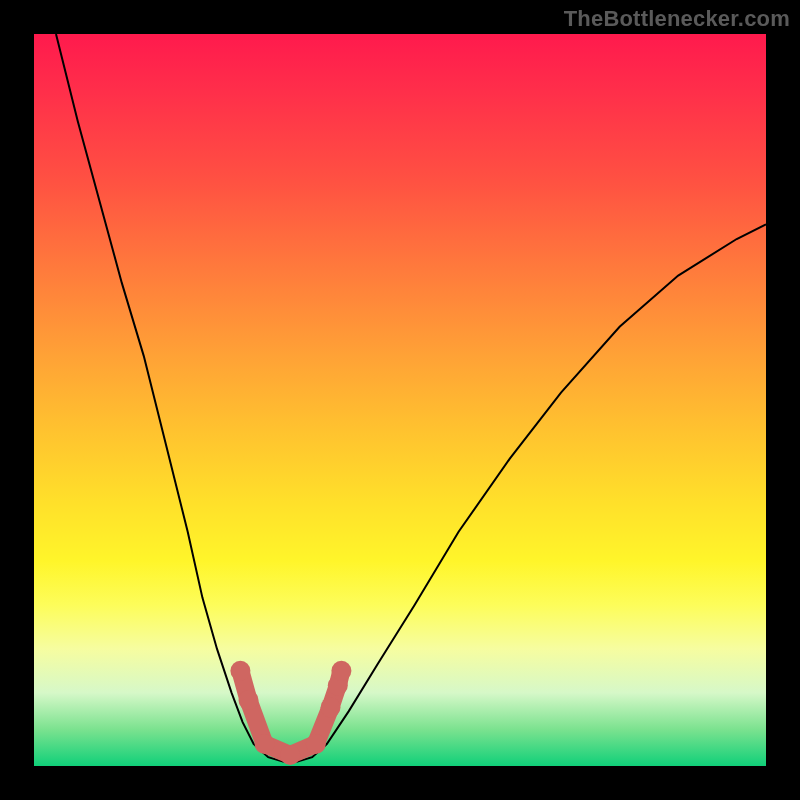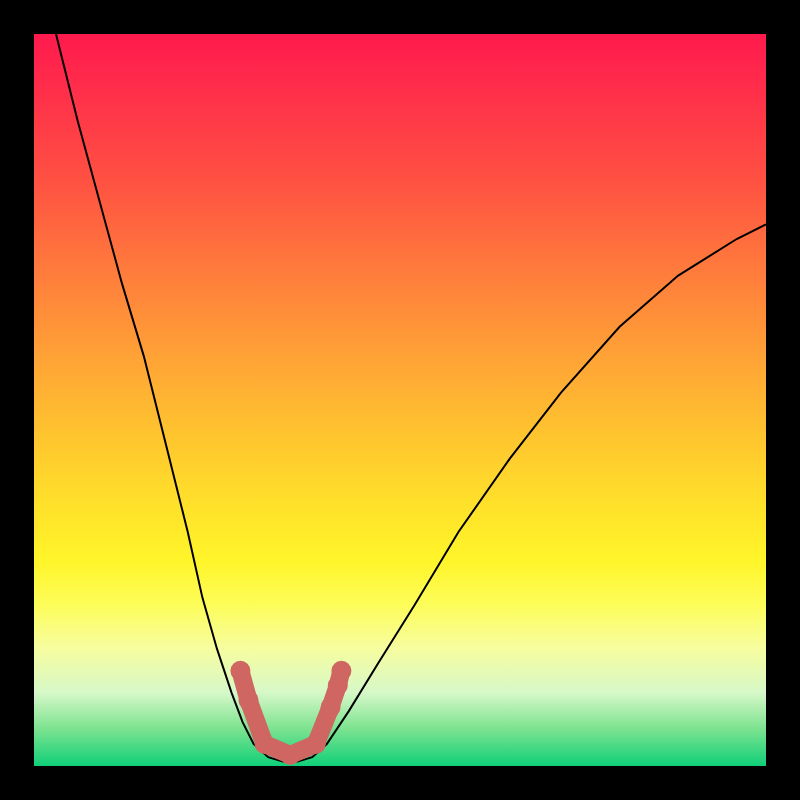--- a/index.html
+++ b/index.html
@@ -71,20 +71,21 @@
     stroke-linejoin: round;
   }
   .marker-dot {
     fill: #cf6661;
   }
 </style>
 </head>
 <body>
 
 <div class="frame">
+  <div class="watermark">TheBottlenecker.com</div>
   <div class="plot">
     <svg class="overlay" viewBox="0 0 732 732" preserveAspectRatio="none">
       <path id="curve-path" class="curve" d="M22.0 0.0 L43.9 87.8 L65.9 168.4 L87.8 248.9 L109.8 322.1 L131.8 409.9 L153.7 497.8 L168.4 563.6 L183.0 614.9 L197.6 658.8 L208.6 688.1 L219.6 710.0 L219.6 710.0 L234.2 723.2 L248.9 727.6 L263.5 727.6 L278.2 723.2 L292.8 710.0 L292.8 710.0 L314.8 677.1 L344.0 629.5 L380.6 571.0 L424.6 497.8 L475.8 424.6 L527.0 358.7 L585.6 292.8 L644.2 241.6 L702.7 205.0 L732.0 190.3"></path>
       <g id="marker-group">
           <path class="marker-path" d="M206.4 636.8 L214.5 666.1 L230.6 710.0 L256.2 721.0 L281.8 710.0 L296.5 673.4 L303.8 651.5 L307.4 636.8"></path>
           <circle class="marker-dot" cx="206.4" cy="636.8" r="10"></circle>
           <circle class="marker-dot" cx="214.5" cy="666.1" r="10"></circle>
           <circle class="marker-dot" cx="230.6" cy="710.0" r="10"></circle>
           <circle class="marker-dot" cx="256.2" cy="721.0" r="10"></circle>
           <circle class="marker-dot" cx="281.8" cy="710.0" r="10"></circle>

